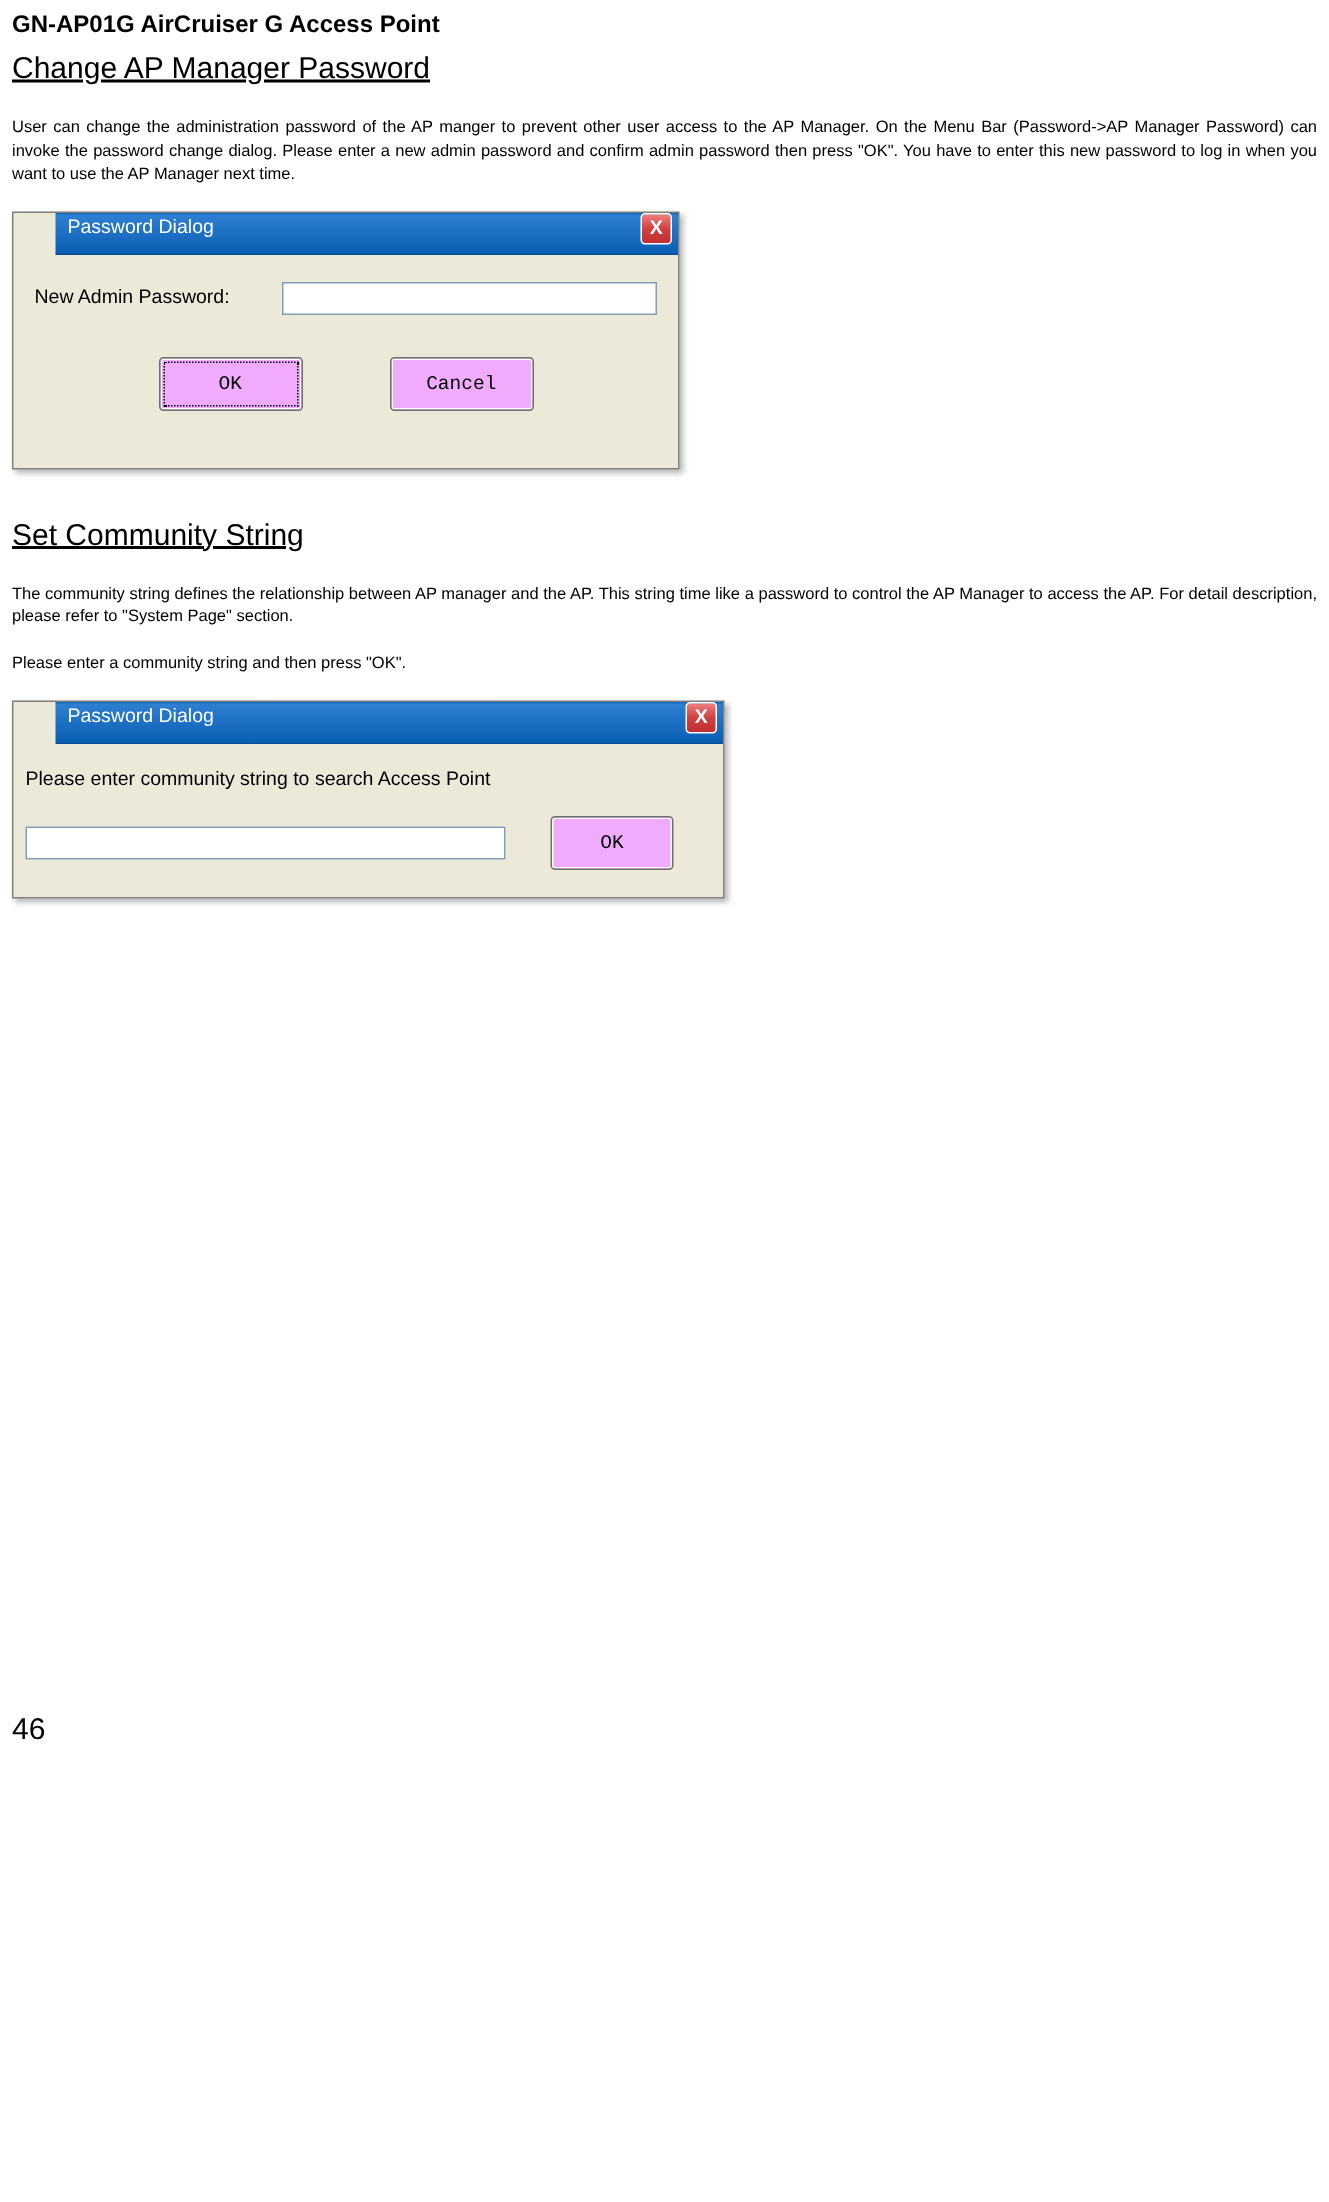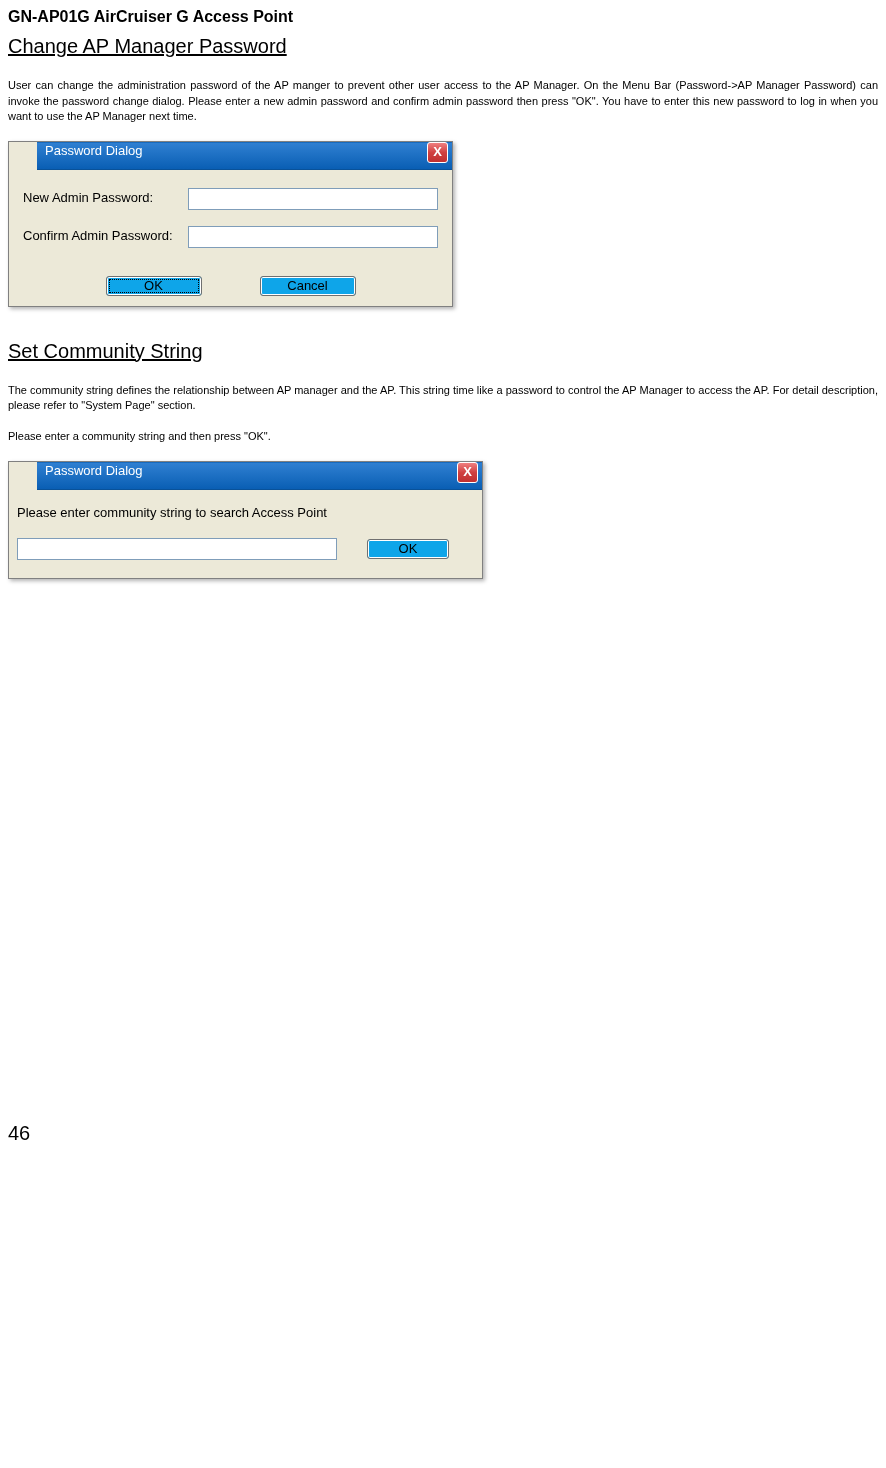--- a/index.html
+++ b/index.html
@@ -57,21 +57,21 @@
       border-radius: 3px;
       display: flex;
       align-items: center;
       justify-content: center;
       color: #fff;
       font-weight: bold;
       font-size: 13px;
       cursor: pointer;
     }
     .dialog-body {
-      padding: 18px 14px 4px 14px;
+      padding: 18px 14px 32px 14px;
     }
     .form-row {
       display: flex;
       align-items: center;
       margin-bottom: 16px;
     }
     .form-label {
       width: 165px;
       font-size: 13px;
       color: #000;
@@ -86,26 +86,26 @@
     }
     .btn-row {
       display: flex;
       justify-content: center;
       gap: 58px;
       margin-top: 28px;
       margin-bottom: 6px;
     }
     .win-button {
       width: 96px;
-      height: 20px;
-      background: #0ea5e9;
+      height: 36px;
+      background: #f0abfc;
       border: 1px solid #707070;
       border-radius: 3px;
       font-size: 13px;
-      font-family: Liberation Sans, sans-serif;
+      font-family: Liberation Mono, monospace;
       cursor: pointer;
       box-shadow: inset 0 0 0 1px #fff;
     }
     .win-button.default {
       outline: 1px dotted #000;
       outline-offset: -4px;
     }
     .dialog2-body {
       padding: 14px 14px 18px 8px;
     }
@@ -140,24 +140,20 @@
     <span class="titlebar-text">Password Dialog</span>
     <div class="close-btn">
       <span>X</span>
     </div>
   </div>
   <div class="dialog-body">
     <div class="form-row">
       <div class="form-label">New Admin Password:</div>
       <input type="password" class="text-input" value="" style="">
     </div>
-    <div class="form-row">
-      <div class="form-label">Confirm Admin Password:</div>
-      <input type="password" class="text-input" value="" style="">
-    </div>
     <div class="btn-row">
       <button class="win-button default">OK</button>
       <button class="win-button">Cancel</button>
     </div>
   </div>
 </div>
 
 <div class="section-heading">Set Community String</div>
 
 <div class="body-text">The community string defines the relationship between AP manager and the AP. This string time like a password to control the AP Manager to access the AP.  For detail description, please refer to "System Page" section.</div>

